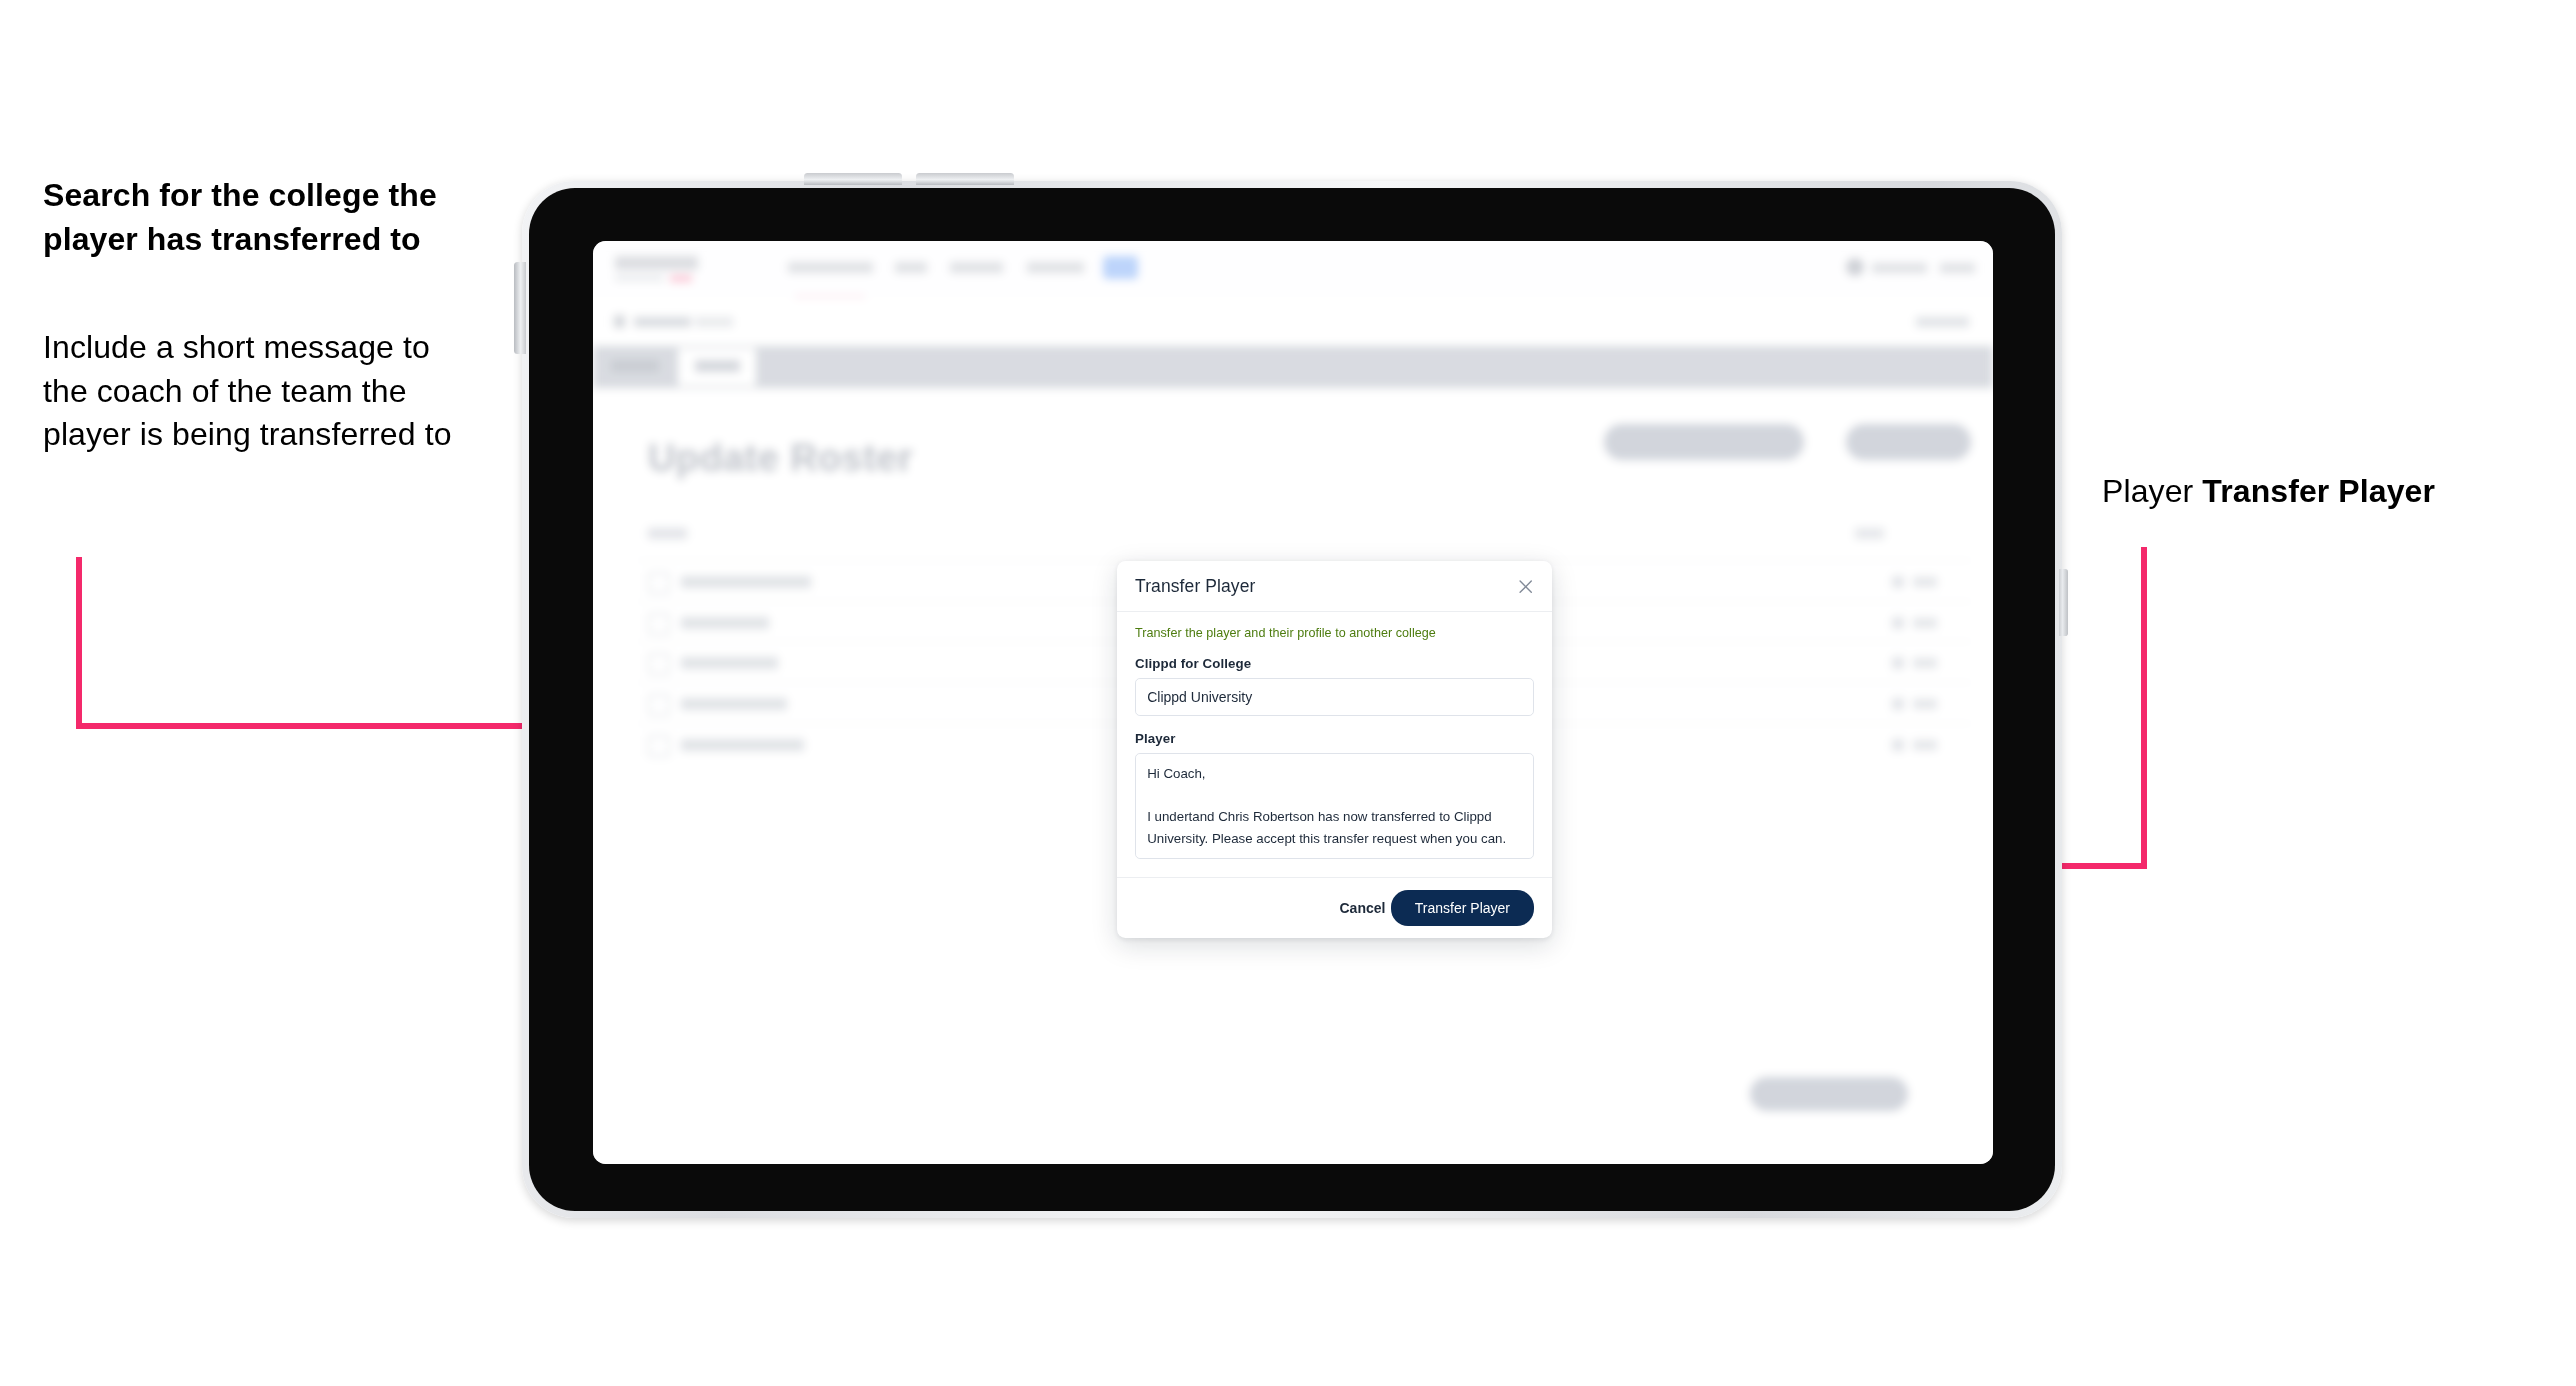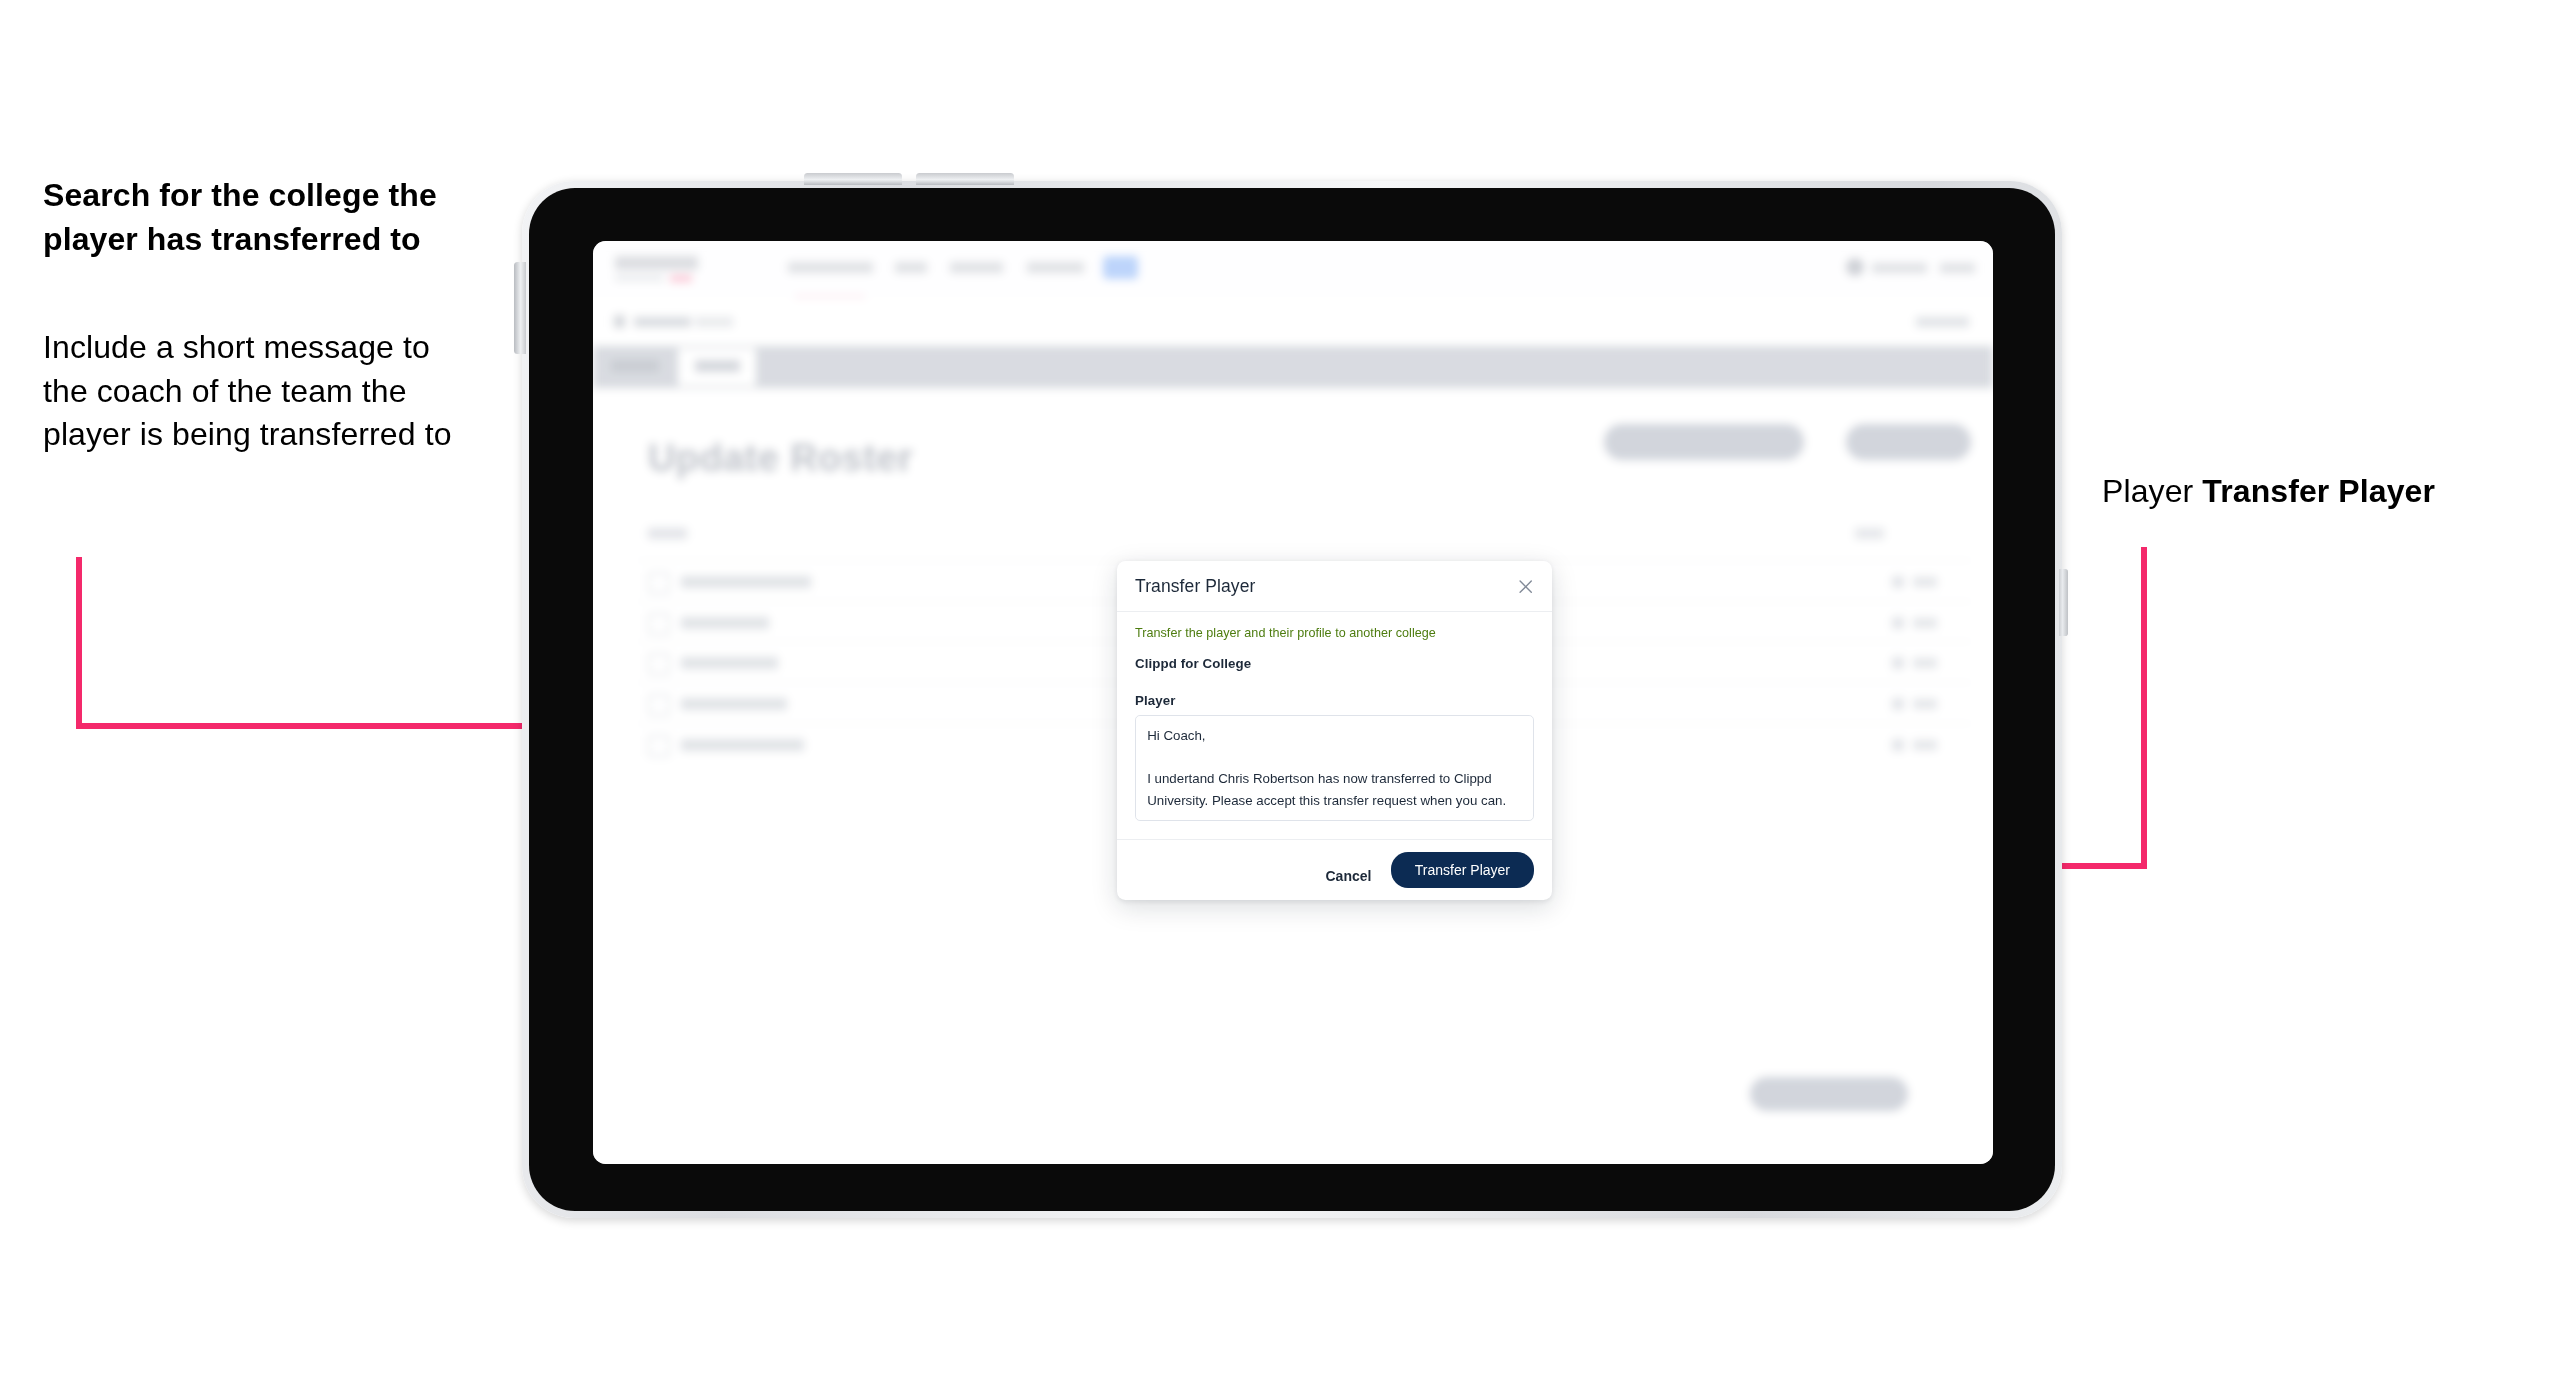--- a/index.html
+++ b/index.html
@@ -287,22 +287,22 @@
     background: #fff;
     padding: 9px 11.2px;
     font-family: "Liberation Sans", sans-serif;
     font-size: 13.3px; line-height: 1.62; color: #1d2939;
     resize: none; outline: none;
     white-space: pre-wrap;
   }
   #modal-foot {
     border-top: 0.7px solid #eceef1;
     padding: 12.6px 18px;
-    display: flex; align-items: flex-end; justify-content: flex-end;
-    gap: 18px;
+    display: flex; align-items: center; justify-content: flex-end;
+    gap: 4px;
   }
   #btn-cancel {
     background: none; border: none;
     font-family: "Liberation Sans", sans-serif;
     font-size: 14px; font-weight: 700; color: #1d2939;
     cursor: pointer; padding: 4.2px 1.4px;
   }
   #btn-transfer {
     background: #0C2B53;
     border: none; border-radius: 17px;
@@ -426,20 +426,21 @@
             <svg width="15.4" height="15.4" viewBox="0 0 22 22" aria-hidden="true">
               <path d="M3 3 L19 19 M19 3 L3 19" stroke="#828A98" stroke-width="2" stroke-linecap="round"></path>
             </svg>
           </div>
         </div>
 
         <div id="modal-body">
           <p id="modal-desc">Transfer the player and their profile to another college</p>
 
           <div class="field-label">Clippd for College</div>
+          <input class="text-input" type="text" value="Clippd University" style="">
 
           <div class="spacer-22"></div>
 
           <div class="field-label">Player</div>
           <textarea class="text-area" style="">Hi Coach,
 
 I undertand Chris Robertson has now transferred to Clippd University. Please accept this transfer request when you can.</textarea>
         </div>
 
         <div id="modal-foot">

